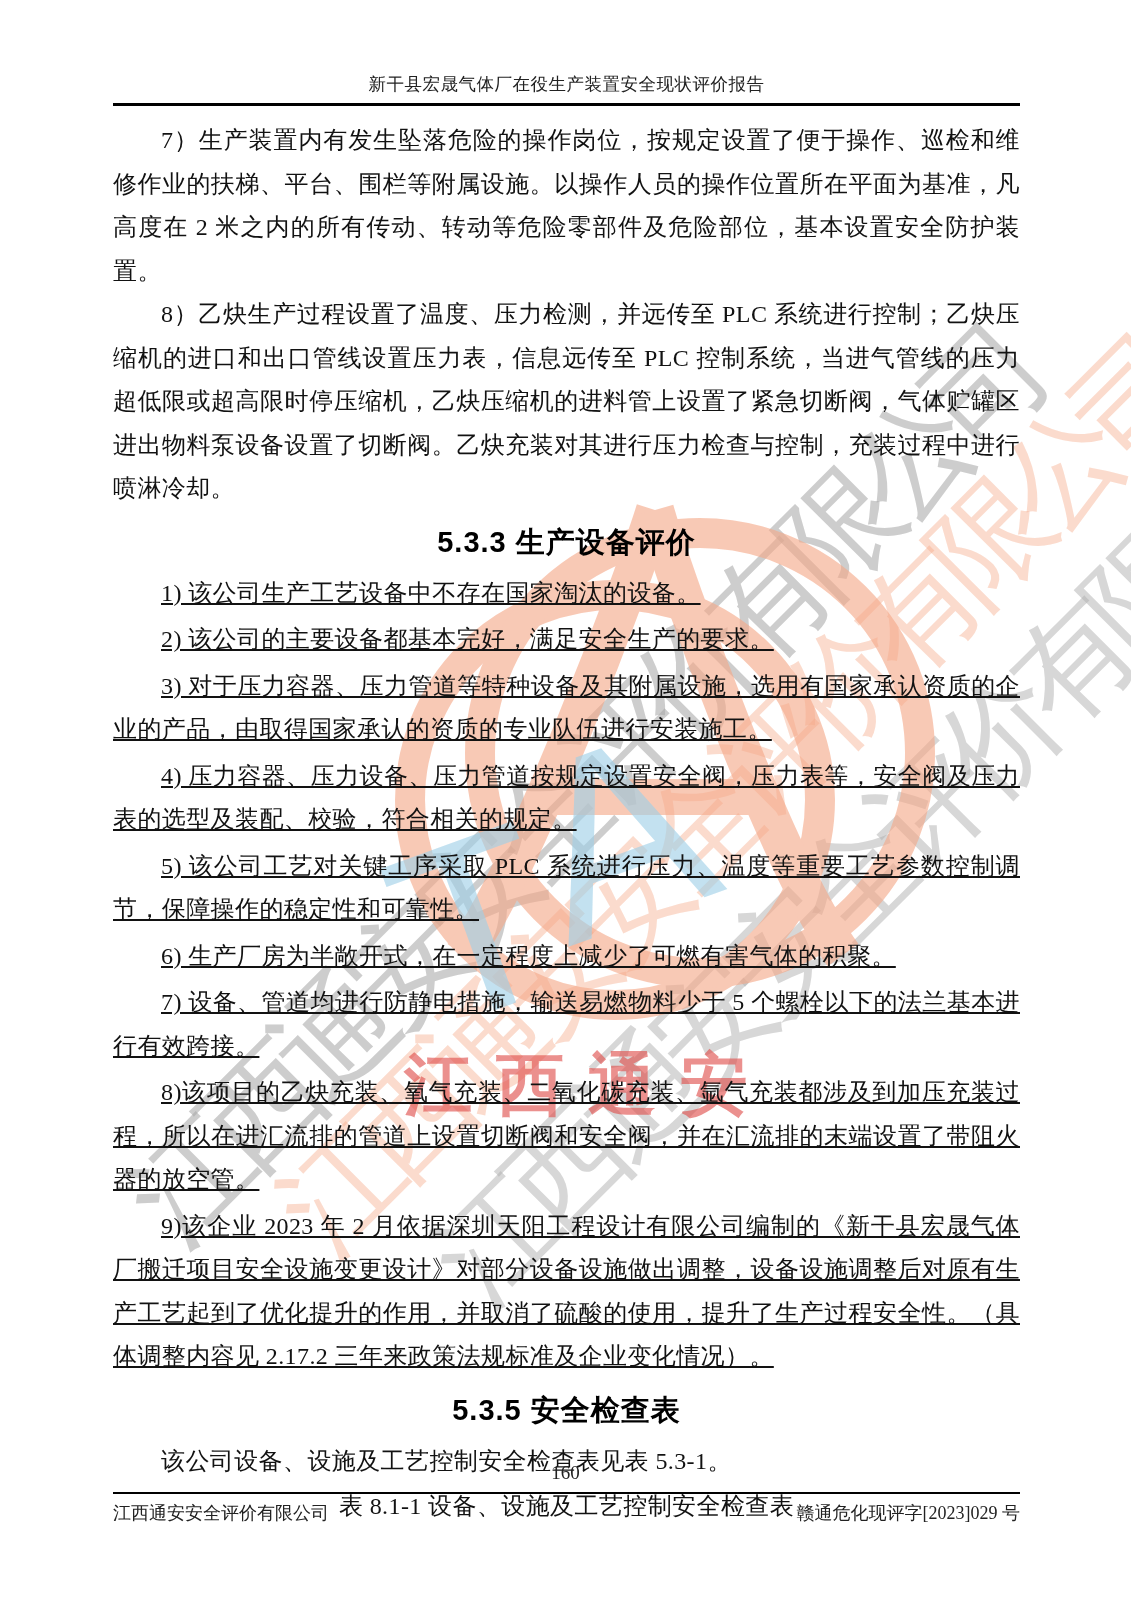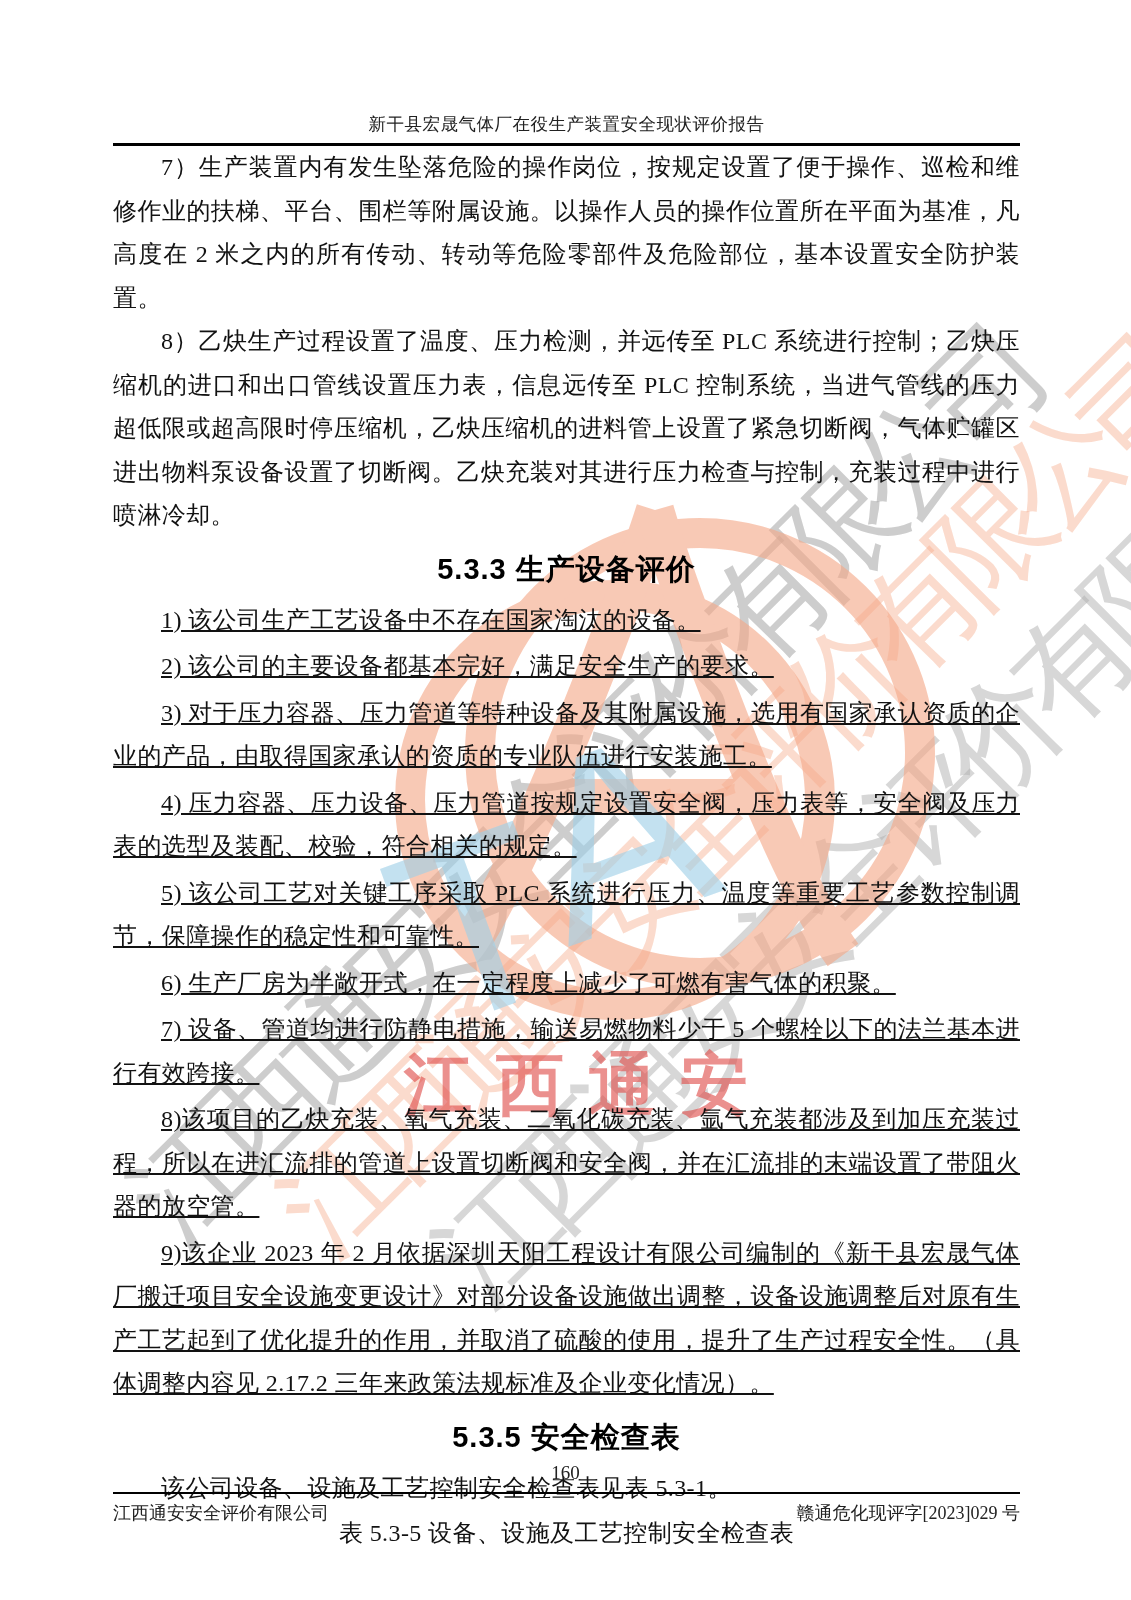--- a/index.html
+++ b/index.html
@@ -31,27 +31,28 @@
     font-size:68px;font-weight:bold;
     letter-spacing:24px;white-space:nowrap;
     font-family:"Liberation Sans","DejaVu Sans",sans-serif;
     color:rgba(222,76,72,0.62);
   }
   .wm-logo{position:absolute;left:375px;top:485px;}
   
   .content{
     position:absolute;left:113px;right:111px;top:0;z-index:1;
   }
-  .doc-header{padding-top:112px;}
+  .doc-header{padding-top:72px;}
   .doc-title{
     text-align:center;font-size:17.5px;color:#222;
     letter-spacing:0.5px;
   }
   .header-rule{border-bottom:3px solid #000;margin-top:7px;}
   .body-text{
+    margin-top:13px;
     font-size:24px;line-height:43.5px;letter-spacing:0.4px;
     text-align:justify;
   }
   .para{text-indent:2em;margin:0;}
   .sec-heading{
     font-family:"Liberation Sans","DejaVu Sans",sans-serif;
     font-weight:bold;font-size:29px;line-height:36px;
     color:#000;margin:13px 0 12px 0;letter-spacing:1px;
     text-align:center;text-indent:0;
   }
@@ -120,21 +121,21 @@
       <p class="list-item">5) 该公司工艺对关键工序采取 PLC 系统进行压力、温度等重要工艺参数控制调节，保障操作的稳定性和可靠性。</p>
       <p class="list-item">6) 生产厂房为半敞开式，在一定程度上减少了可燃有害气体的积聚。</p>
       <p class="list-item">7) 设备、管道均进行防静电措施，输送易燃物料少于 5 个螺栓以下的法兰基本进行有效跨接。</p>
       <p class="list-item">8)该项目的乙炔充装、氧气充装、二氧化碳充装、氩气充装都涉及到加压充装过程，所以在进汇流排的管道上设置切断阀和安全阀，并在汇流排的末端设置了带阻火器的放空管。</p>
       <p class="list-item">9)该企业 2023 年 2 月依据深圳天阳工程设计有限公司编制的《新干县宏晟气体厂搬迁项目安全设施变更设计》对部分设备设施做出调整，设备设施调整后对原有生产工艺起到了优化提升的作用，并取消了硫酸的使用，提升了生产过程安全性。（具体调整内容见 2.17.2 三年来政策法规标准及企业变化情况）。</p>
 
       <div class="sec-heading">5.3.5 安全检查表</div>
 
       <p class="para">该公司设备、设施及工艺控制安全检查表见表 5.3-1。</p>
 
-      <p class="table-caption">表 5.3-5  设备、设施及工艺控制安全检查表</p>
+      <p class="table-caption">表 8.1-1  设备、设施及工艺控制安全检查表</p>
     </div>
   </div>
 
   <div class="page-number">160</div>
 
   <div class="doc-footer">
     <span>江西通安安全评价有限公司</span>
     <span>赣通危化现评字[2023]029 号</span>
   </div>
 

